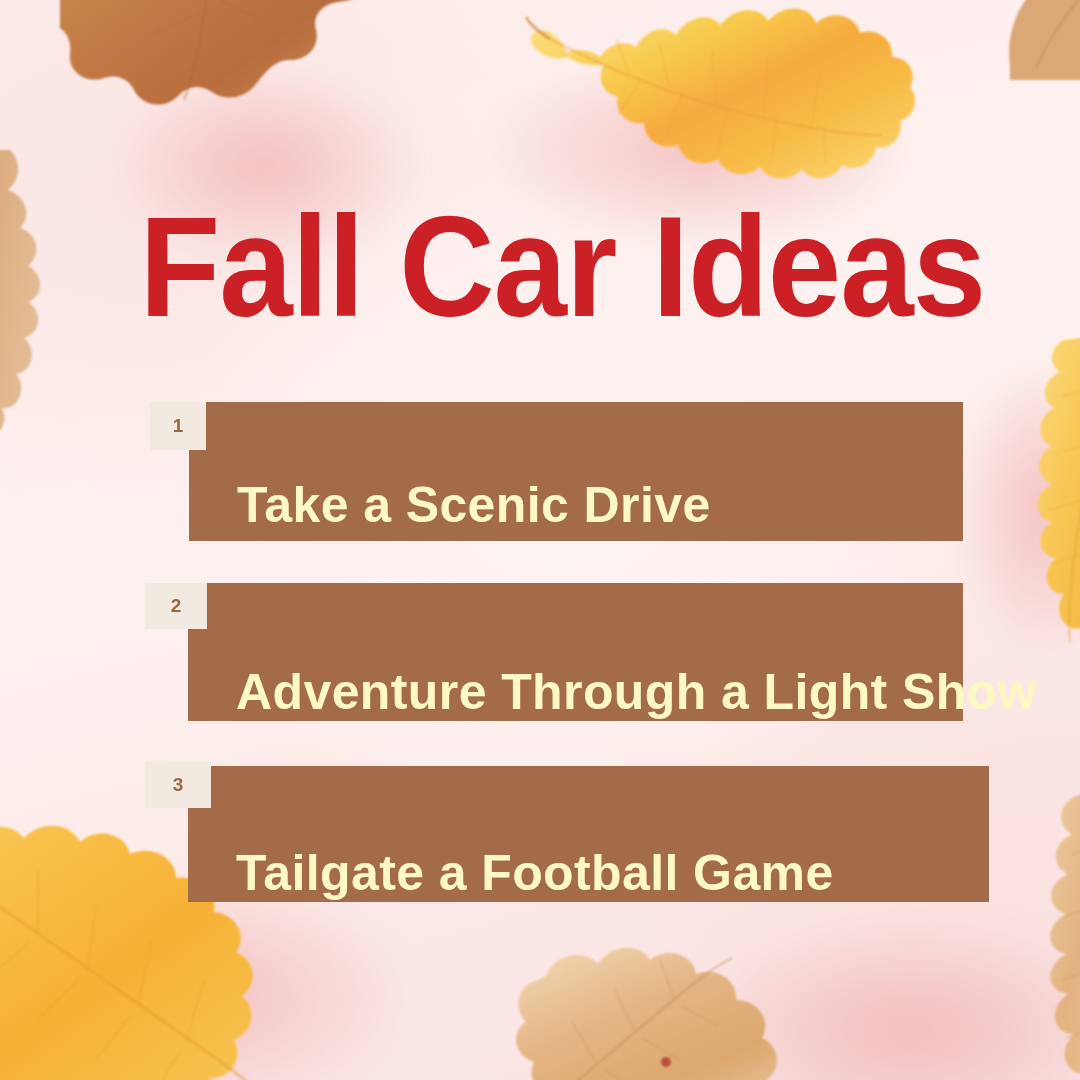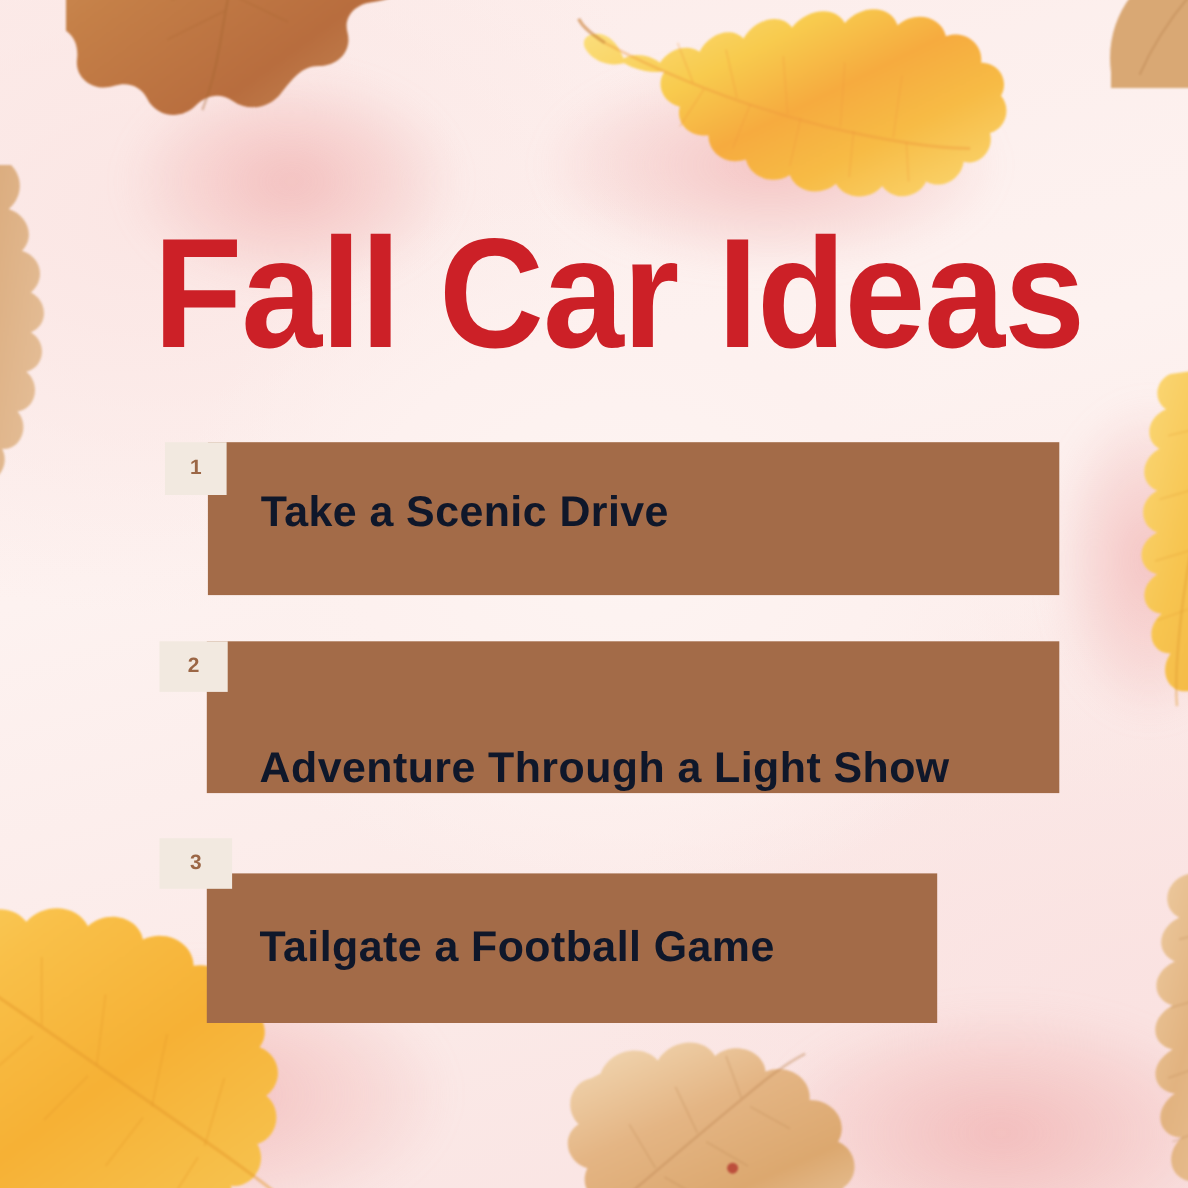--- a/index.html
+++ b/index.html
@@ -40,27 +40,28 @@
 
   
   .list{position:absolute;left:0;top:0;width:1080px;height:1080px;}
   .row{position:absolute;}
   .bar{
     position:absolute;
     background:#a36b48;
     display:flex;align-items:center;
   }
   .bar-label{
-    color:#0f172a;
+    color:#fef9c3;
     font-family:"Liberation Sans Narrow","Liberation Sans",sans-serif;
     font-weight:700;
-    font-size:39px;
+    font-size:50px;
     letter-spacing:.4px;
     white-space:nowrap;
     padding-left:48px;
+    margin-top:32px;
   }
   .badge{
     position:absolute;
     background:#f2e9e0;
     display:flex;align-items:center;justify-content:center;
     color:#9b6645;
     font-family:"Liberation Sans Narrow","Liberation Sans",sans-serif;
     font-weight:700;
     font-size:19px;
     z-index:3;
@@ -69,21 +70,21 @@
   
   #row1 .badge{left:150px;top:402px;width:56px;height:48px;}
   #row1 .bar{left:189px;top:402px;width:774px;height:139px;}
   #row1 .bar-label{padding-left:48px;}
 
   #row2 .badge{left:145px;top:583px;width:62px;height:46px;}
   #row2 .bar{left:188px;top:583px;width:775px;height:138px;}
   #row2 .bar-label{padding-left:48px;}
 
   #row3 .badge{left:145px;top:762px;width:66px;height:46px;}
-  #row3 .bar{left:188px;top:794px;width:664px;height:136px;}
+  #row3 .bar{left:188px;top:766px;width:801px;height:136px;}
   #row3 .bar-label{padding-left:48px;}
 
   
   #row1 .bar{align-items:flex-start;padding-top:42px;box-sizing:border-box;}
   #row2 .bar{align-items:flex-end;padding-top:48px;box-sizing:border-box;}
   #row3 .bar{align-items:flex-start;padding-top:46px;box-sizing:border-box;}
 </style>
 </head>
 <body>
 

